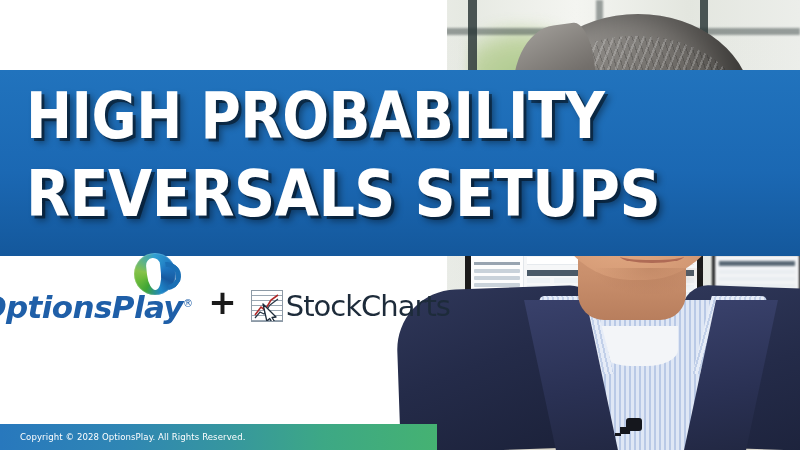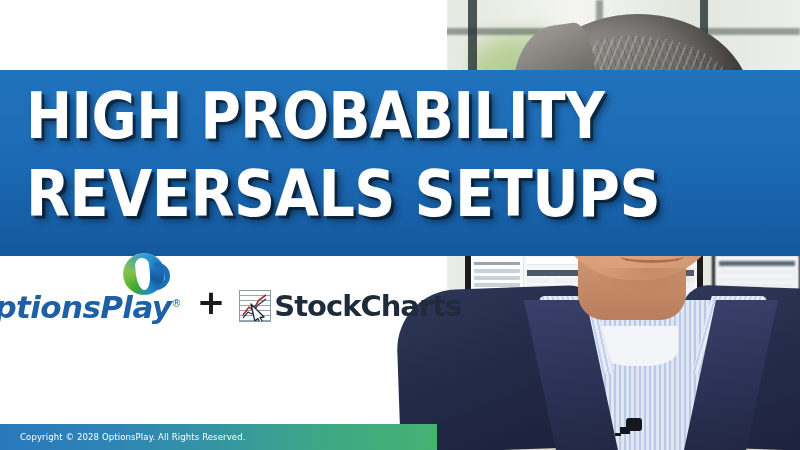--- a/index.html
+++ b/index.html
@@ -449,21 +449,21 @@
   .sc-mark {
     position: relative;
     width: 30px; height: 30px;
     background:
       repeating-linear-gradient(0deg,  #9aa7b3 0 1px, #ffffff 1px 5px),
       repeating-linear-gradient(90deg, #9aa7b3 0 1px, #ffffff 1px 5px);
     border: 1px solid #8d9aa6;
   }
   .sc-word {
     font-family: "DejaVu Sans", sans-serif;
-    font-weight: 700;
+    font-weight: 400;
     font-size: 29px;
     line-height: 30px;
     color: #1d2b3a;
     letter-spacing: -1px;
   }
 
   
   .footer-bar {
     position: absolute;
     left: 0; top: 424px; width: 437px; height: 26px;

